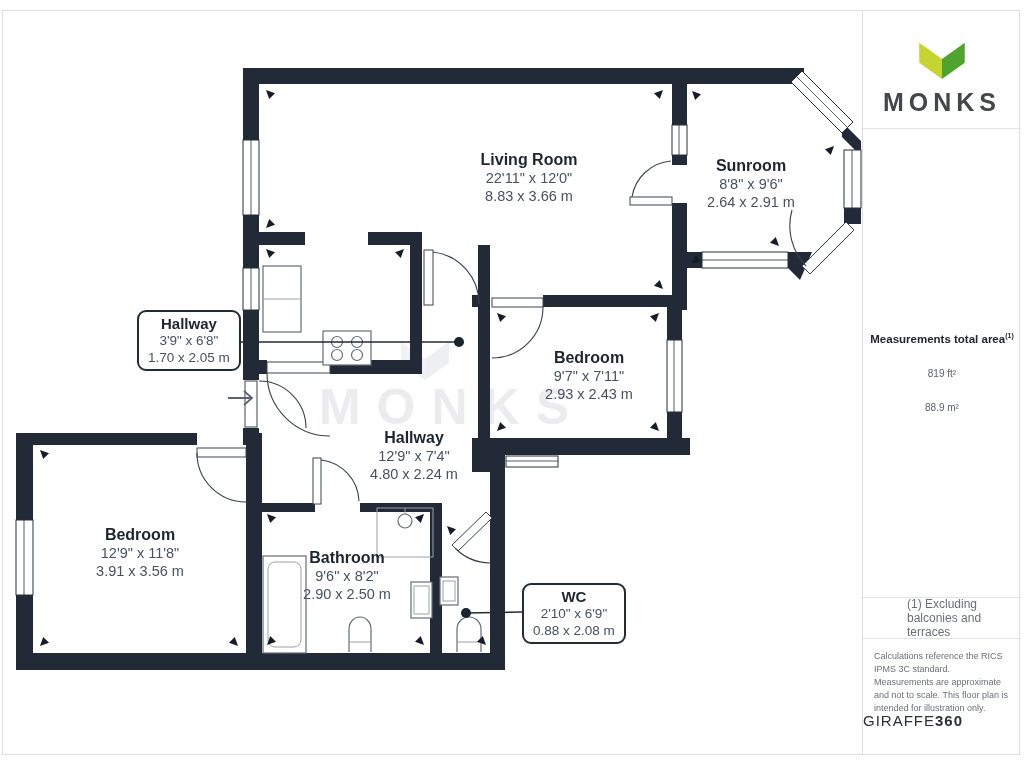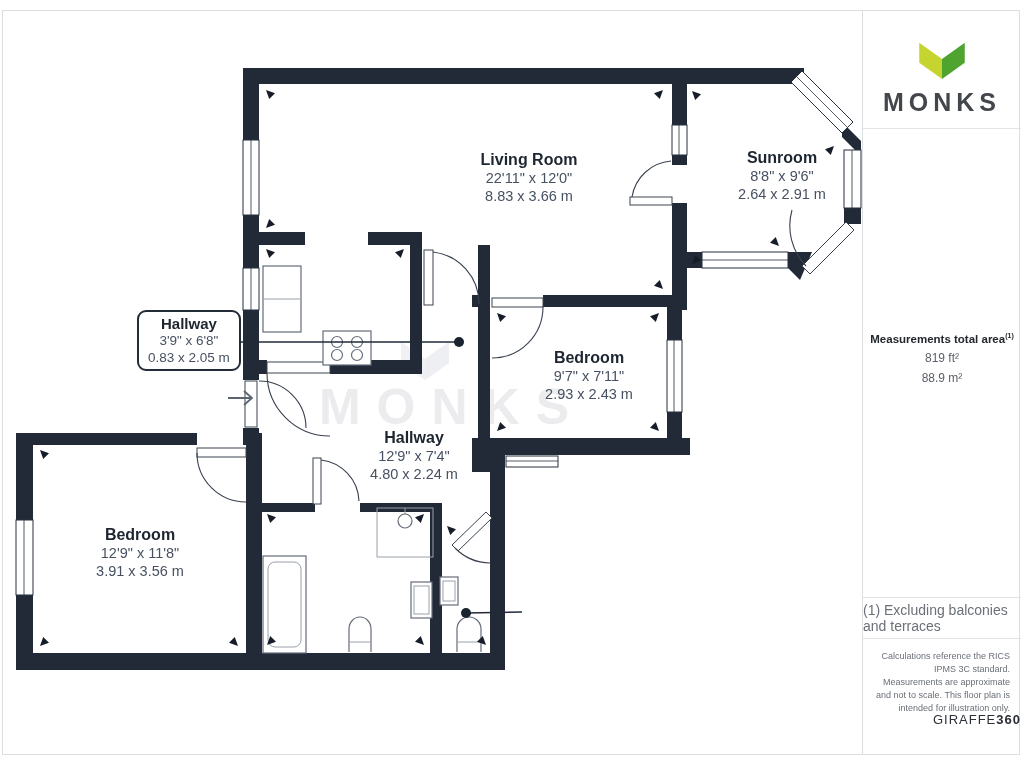--- a/index.html
+++ b/index.html
@@ -21,28 +21,28 @@
   .callout .room-name{font-size:15px;}
   .callout .room-dim{font-size:13.5px;}
   
   .sidebar{position:absolute;left:862px;top:10px;width:158px;height:745px;border-left:1px solid #dcdee2;}
   .sb-divider{position:absolute;left:0;right:0;height:1px;background:#e2e3e6;}
   .logo{position:absolute;top:30px;left:0;right:0;text-align:center;}
   .logo-word{font-size:25px;font-weight:700;color:#43464b;letter-spacing:5px;margin-top:4px;}
   .area-block{position:absolute;top:322px;left:0;right:0;text-align:center;}
   .area-title{font-size:11.5px;font-weight:700;color:#23272d;}
   .area-title sup{font-size:7px;}
-  .area-val{font-size:12px;color:#5a6068;margin-top:6px;}
+  .area-val{font-size:10px;color:#5a6068;margin-top:23px;}
   .foot-sec{position:absolute;top:587px;left:0;right:0;height:40px;border-top:1px solid #e2e3e6;
             border-bottom:1px solid #e2e3e6;display:flex;align-items:center;justify-content:center;}
-  .footnote{font-size:14px;color:#6a7078;}
-  .disclaimer{position:absolute;top:640px;left:11px;right:11px;text-align:right;
+  .footnote{font-size:12px;color:#6a7078;margin-left:44px;}
+  .disclaimer{position:absolute;top:640px;left:11px;right:11px;text-align:left;
               font-size:9px;line-height:1.45;color:#6a7078;}
-  .provider{position:absolute;top:702px;left:0;right:0;text-align:right;
-            font-size:13px;letter-spacing:1px;color:#2b2f36;}
+  .provider{position:absolute;top:702px;left:0;right:0;text-align:left;
+            font-size:15px;letter-spacing:1px;color:#2b2f36;}
   .provider b{font-weight:700;}
   
   .w{fill:#222a38;}
   .win{fill:#ffffff;stroke:#27303e;stroke-width:1;}
   .winline{stroke:#27303e;stroke-width:0.8;}
   .leaf{fill:#ffffff;stroke:#3a4250;stroke-width:1;}
   .arc{fill:none;stroke:#39414f;stroke-width:1.1;}
   .fx{fill:#ffffff;stroke:#646c7a;stroke-width:1.2;}
   .fx2{fill:none;stroke:#9aa0aa;stroke-width:1;}
   .tick{fill:#161d29;}
@@ -224,44 +224,54 @@
     <g>
       <path class="entry" d="M 228 398 L 252 398 M 244 391 L 252 398 L 244 405"></path>
     </g>
   </svg>
 
   <div class="room-label" style="left:497px;top:150px;margin-left:32px;">
     <div class="room-name">Living Room</div>
     <div class="room-dim">22'11" x 12'0"</div>
     <div class="room-dim">8.83 x 3.66 m</div>
   </div>
-  <div class="room-label" style="left:751px;top:148px;margin-left:31px;">
+  <div class="room-label" style="left:751px;top:156px;">
     <div class="room-name">Sunroom</div>
     <div class="room-dim">8'8" x 9'6"</div>
     <div class="room-dim">2.64 x 2.91 m</div>
   </div>
   <div class="callout" style="left:137px;top:310px;">
     <div class="room-name">Hallway</div>
     <div class="room-dim">3'9" x 6'8"</div>
-    <div class="room-dim">0.83 x 2.05 m</div>
+    <div class="room-dim">1.70 x 2.05 m</div>
   </div>
   <div class="room-label" style="left:589px;top:348px;">
     <div class="room-name">Bedroom</div>
     <div class="room-dim">9'7" x 7'11"</div>
     <div class="room-dim">2.93 x 2.43 m</div>
   </div>
   <div class="room-label" style="left:414px;top:428px;">
     <div class="room-name">Hallway</div>
     <div class="room-dim">12'9" x 7'4"</div>
     <div class="room-dim">4.80 x 2.24 m</div>
   </div>
   <div class="room-label" style="left:140px;top:525px;">
     <div class="room-name">Bedroom</div>
     <div class="room-dim">12'9" x 11'8"</div>
     <div class="room-dim">3.91 x 3.56 m</div>
+  </div>
+  <div class="room-label" style="left:347px;top:548px;">
+    <div class="room-name">Bathroom</div>
+    <div class="room-dim">9'6" x 8'2"</div>
+    <div class="room-dim">2.90 x 2.50 m</div>
+  </div>
+  <div class="callout" style="left:522px;top:583px;">
+    <div class="room-name">WC</div>
+    <div class="room-dim">2'10" x 6'9"</div>
+    <div class="room-dim">0.88 x 2.08 m</div>
   </div>
 </div>
 
 <aside class="sidebar">
   <div class="logo">
     <svg width="48" height="40" viewBox="0 0 52 44">
       <polygon points="1,3 26,21 26,43 1,25" fill="#c5d42e"></polygon>
       <polygon points="51,3 26,21 26,43 51,25" fill="#4fa32f"></polygon>
     </svg>
     <div class="logo-word">MONKS</div>

